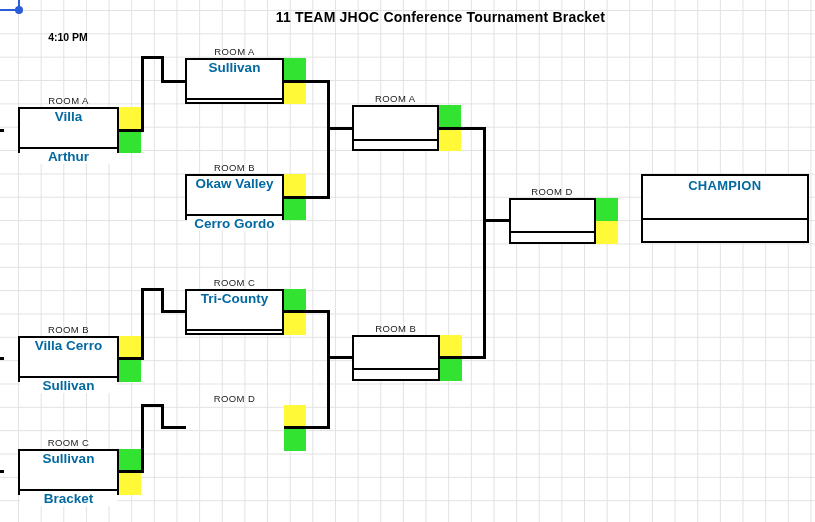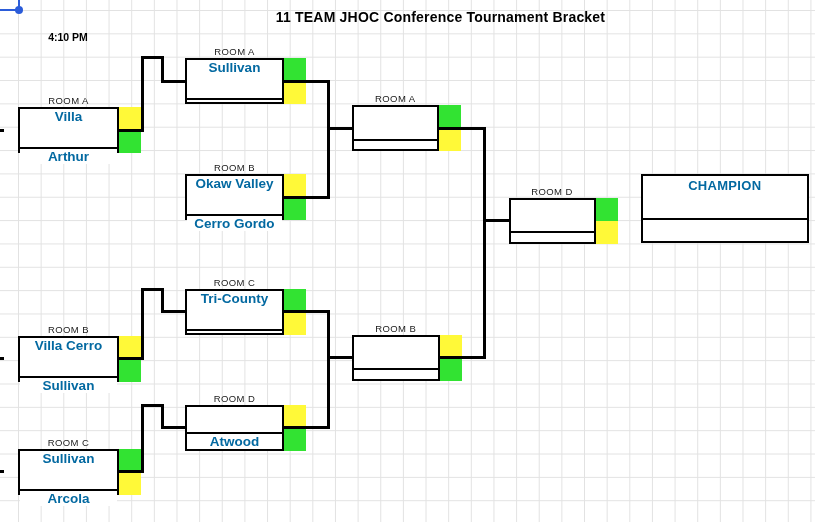--- a/index.html
+++ b/index.html
@@ -169,34 +169,30 @@
     <div class="cells">
       <div class="cell" data-color="green"></div>
       <div class="cell" data-color="yellow"></div>
     </div>
   </div>
 
   <div class="match" style="left:18px;top:435.5px;width:101px">
     <div class="room-label">ROOM C</div>
     <div class="box">
       <div class="slot">Sullivan</div>
-      <div class="slot">Arcola</div>
+      <div class="slot">Bracket</div>
     </div>
     <div class="cells">
       <div class="cell" data-color="green"></div>
       <div class="cell" data-color="yellow"></div>
     </div>
   </div>
 
   <div class="match" style="left:185px;top:391.5px;width:99px">
     <div class="room-label">ROOM D</div>
-    <div class="box">
-      <div class="slot"></div>
-      <div class="slot">Atwood</div>
-    </div>
     <div class="cells">
       <div class="cell" data-color="yellow"></div>
       <div class="cell" data-color="green"></div>
     </div>
   </div>
 
   <div class="match" style="left:351.5px;top:321.5px;width:88.5px">
     <div class="room-label">ROOM B</div>
     <div class="box">
       <div class="slot"></div>

